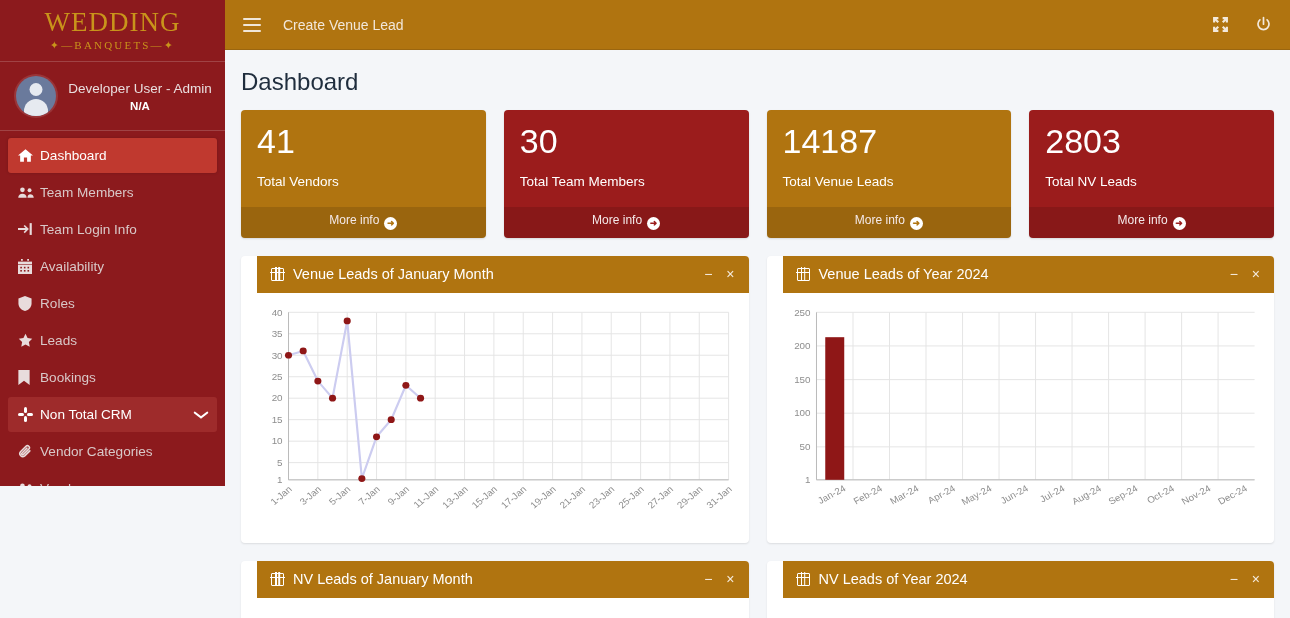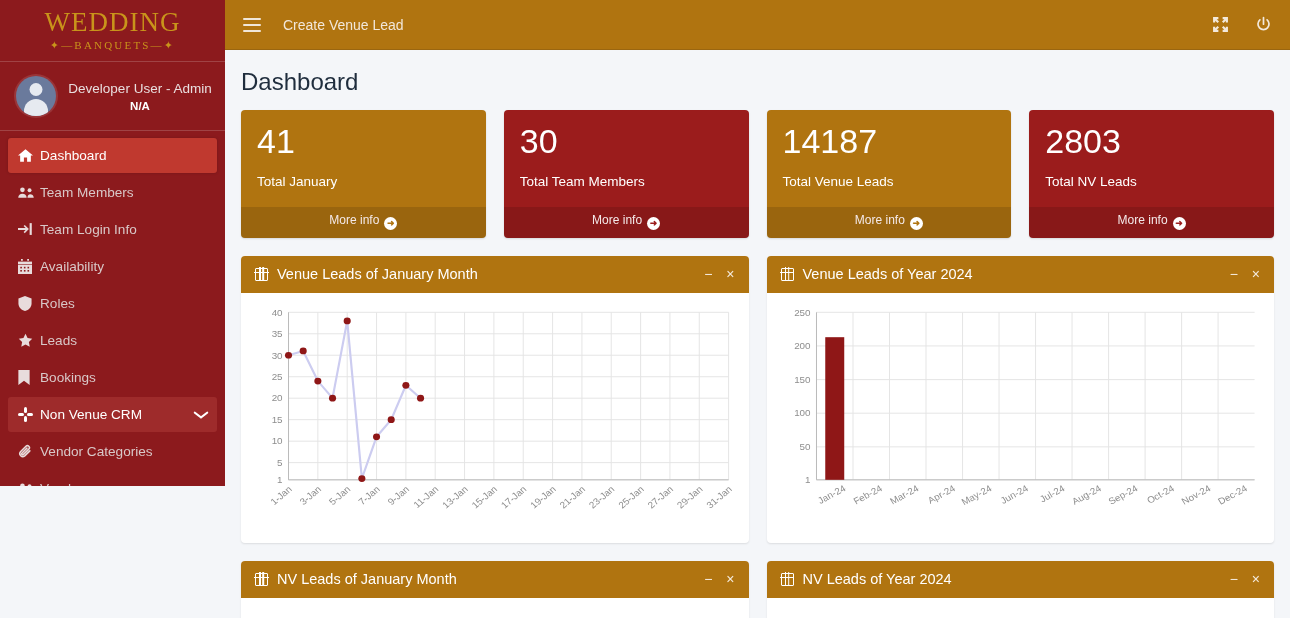--- a/index.html
+++ b/index.html
@@ -134,20 +134,21 @@
   
   .panel-row { display: flex; gap: 18px; padding: 18px 8px 0 8px; }
   .panel {
     flex: 1; background: #fff; border-radius: 4px; overflow: hidden;
     box-shadow: 0 1px 2px rgba(0,0,0,0.10);
   }
   .panel-head {
     background: #b07410; color: #fff; height: 37px;
     display: flex; align-items: center; padding: 4px 14px;
     font-size: 14.5px;
+    margin-left: 16px;
   }
   .grid-icon {
     display:inline-block; width:13px; height:13px; margin-right:9px;
     border:1.6px solid #fff; position:relative; border-radius:1px;
   }
   .grid-icon::before {
     content:""; position:absolute; left:-1.6px; right:-1.6px; top:3px;
     height:1.6px; background:#fff;
   }
   .grid-icon::after {
@@ -261,21 +262,21 @@
       </div>
       <div class="menu-item open">
         <span class="mi-icon">
           <svg width="15" height="15" viewBox="0 0 16 16" fill="currentColor">
             <rect x="6.4" y="0" width="3.2" height="6.4" rx="1.6"></rect>
             <rect x="6.4" y="9.6" width="3.2" height="6.4" rx="1.6"></rect>
             <rect x="0" y="6.4" width="6.4" height="3.2" rx="1.6"></rect>
             <rect x="9.6" y="6.4" width="6.4" height="3.2" rx="1.6"></rect>
           </svg>
         </span>
-        <span class="mi-label">Non Venue CRM</span>
+        <span class="mi-label">Non Total CRM</span>
         <span class="chev"><svg width="12" height="8" viewBox="0 0 12 8" fill="none" stroke="currentColor" stroke-width="1.9" stroke-linecap="round">
             <path d="M1 1.6 6 6.4l5-4.8"></path>
           </svg></span>
       </div>
       <div class="menu-item">
         <span class="mi-icon">
           <svg width="15" height="15" viewBox="0 0 16 16" fill="none" stroke="currentColor" stroke-width="1.7" stroke-linecap="round">
             <path d="M12.6 7.3 7.2 12.7a3.2 3.2 0 0 1-4.5-4.5l5.8-5.8a2.1 2.1 0 0 1 3 3l-5.7 5.7a1 1 0 0 1-1.5-1.5l5.2-5.2"></path>
           </svg>
         </span>
@@ -328,21 +329,21 @@
   </header>
 
   <div class="content">
 
     <h1 class="page-title">Dashboard</h1>
 
     <div class="cards" id="cards">
         <div class="card gold">
           <div class="card-body">
             <div class="card-num">41</div>
-            <div class="card-label">Total January</div>
+            <div class="card-label">Total Vendors</div>
           </div>
           <a class="card-foot"><span>More info</span><span class="arr">➜</span></a>
         </div>
         <div class="card red">
           <div class="card-body">
             <div class="card-num">30</div>
             <div class="card-label">Total Team Members</div>
           </div>
           <a class="card-foot"><span>More info</span><span class="arr">➜</span></a>
         </div>

